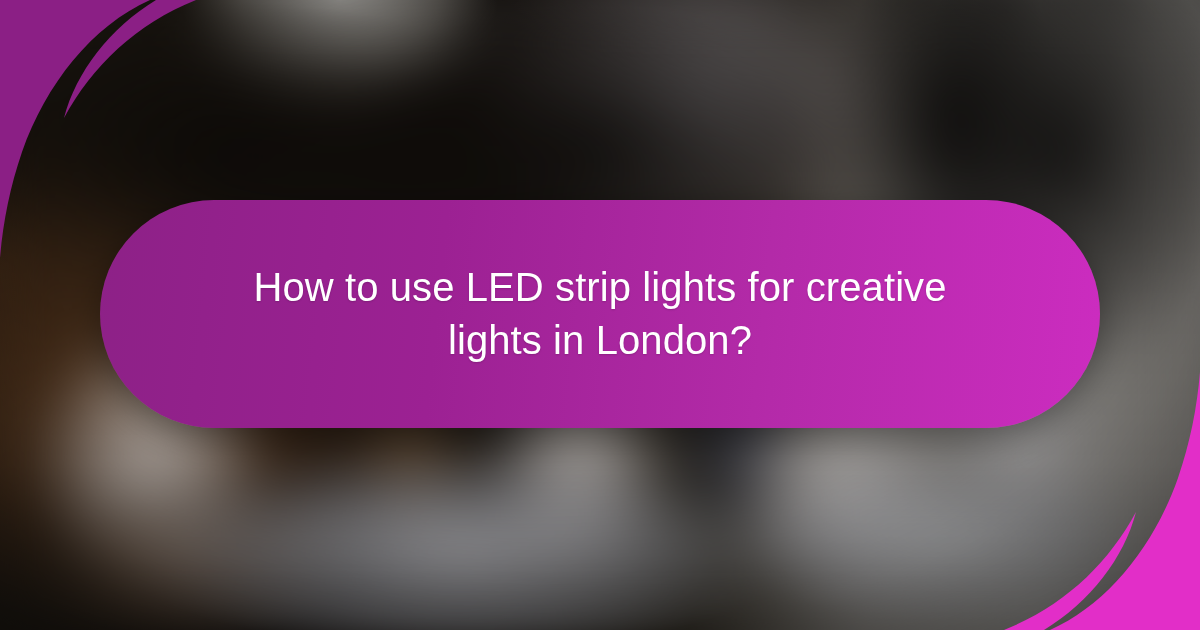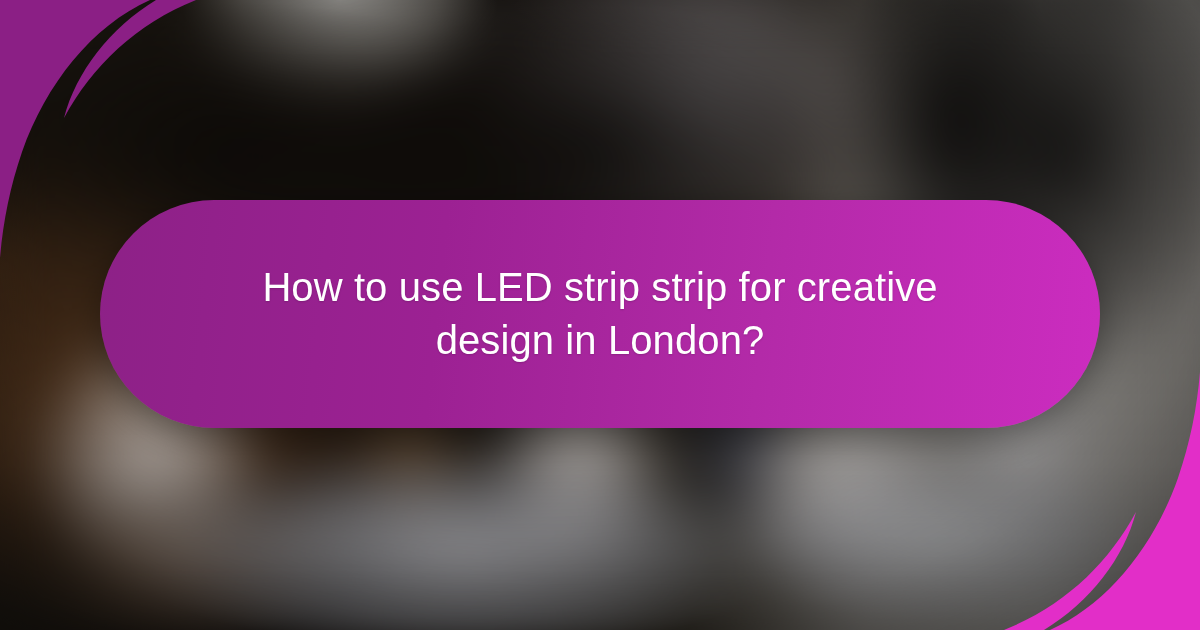--- a/index.html
+++ b/index.html
@@ -122,16 +122,16 @@
     <path d="M0,0 L150,0 C92,26 46,84 22,152 C10,187 3,222 0,258 Z" fill="#8b1f85"></path>
     <path d="M156,0 L196,0 C136,24 92,66 64,118 C76,72 110,28 156,0 Z" fill="#8b1f85"></path>
   </svg>
 
   <svg class="swoosh swoosh-br" viewBox="0 0 300 260">
     <path d="M300,260 L150,260 C208,234 254,176 278,108 C290,73 297,38 300,2 Z" fill="#e22ec8"></path>
     <path d="M144,260 L104,260 C164,236 208,194 236,142 C224,188 190,232 144,260 Z" fill="#e22ec8"></path>
   </svg>
 
   <div class="title-card">
-    <div class="title-text">How to use LED strip strip for creative design in London?</div>
+    <div class="title-text">How to use LED strip lights for creative lights in London?</div>
   </div>
 
 </div>
 
 </body></html>

